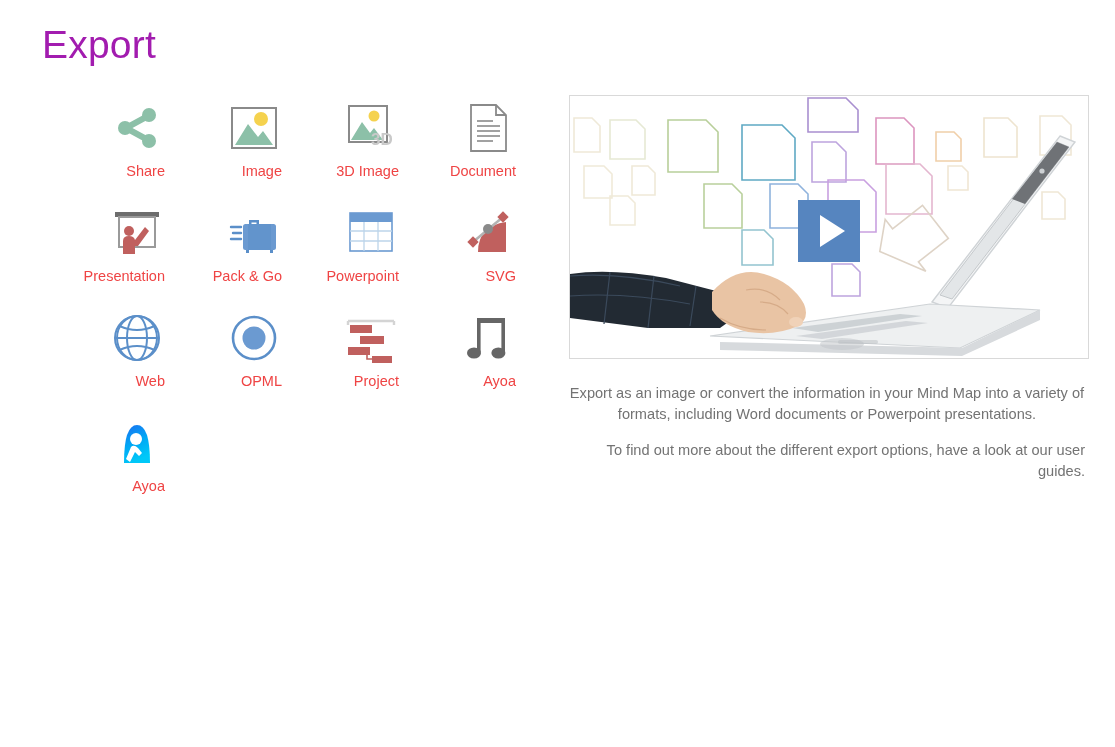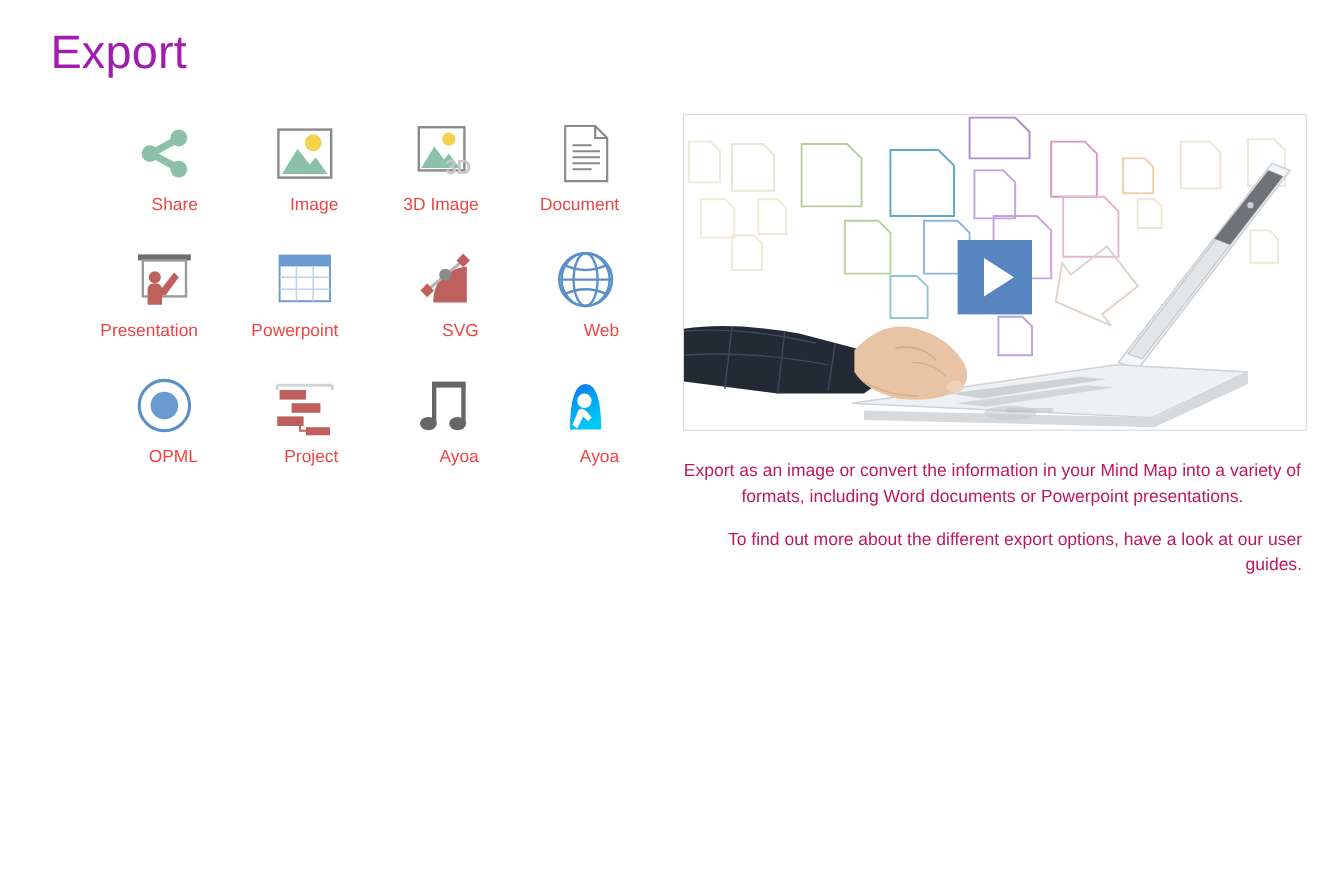--- a/index.html
+++ b/index.html
@@ -110,21 +110,21 @@
     border-bottom: 16px solid transparent;
     border-left: 25px solid #ffffff;
     margin-left: 6px;
   }
 
   .desc-paragraph {
     width: 516px;
     text-align: center;
     font-size: 14.6px;
     line-height: 21px;
-    color: #be185d;
+    color: #737373;
   }
   #desc-1 { margin-top: 24px; }
   #desc-2 { margin-top: 6px; text-align: right; }
 </style>
 </head>
 <body>
 
 <div id="page-title">Export</div>
 
 <div id="export-options-grid">
@@ -189,20 +189,37 @@
       <svg width="52" height="50" viewBox="0 0 52 50">
         <rect x="4" y="4" width="44" height="5" fill="#6d6d6d"></rect>
         <rect x="8" y="9" width="36" height="30" fill="#ffffff" stroke="#9a9a9a" stroke-width="2"></rect>
         <circle cx="18" cy="23" r="5" fill="#c0605e"></circle>
         <path d="M12 46 V33 q0 -5 6 -5 q5 0 6 4 L34 19 L38 23 L27 38 L24 38 V46 Z" fill="#c0605e"></path>
       </svg>
     </div>
     <div class="opt-label">Presentation</div>
   </div>
 
+  <div class="export-option">
+    <div class="icon-box">
+      <svg width="52" height="50" viewBox="0 0 52 50">
+        <g stroke="#5b8fc9" stroke-width="2.4" stroke-linecap="round">
+          <line x1="3" y1="19" x2="13" y2="19"></line>
+          <line x1="5" y1="25" x2="13" y2="25"></line>
+          <line x1="3" y1="31" x2="13" y2="31"></line>
+        </g>
+        <path d="M21 12 h10 v5 h-2.5 v-2.5 h-5 V17 H21 Z" fill="#5b8fc9"></path>
+        <rect x="15" y="16" width="33" height="26" rx="2.5" fill="#6b9ad1"></rect>
+        <rect x="20" y="16" width="23" height="26" fill="#5b8fc9" opacity="0.55"></rect>
+        <rect x="18" y="42" width="3" height="3" fill="#5b8fc9"></rect>
+        <rect x="42" y="42" width="3" height="3" fill="#5b8fc9"></rect>
+      </svg>
+    </div>
+    <div class="opt-label">Pack &amp; Go</div>
+  </div>
 
   <div class="export-option">
     <div class="icon-box">
       <svg width="50" height="48" viewBox="0 0 50 48">
         <rect x="4" y="4" width="42" height="38" fill="#ffffff" stroke="#6b9ad1" stroke-width="1.6"></rect>
         <rect x="4" y="4" width="42" height="9" fill="#6b9ad1"></rect>
         <g stroke="#bcd4ea" stroke-width="1.3">
           <line x1="4" y1="22" x2="46" y2="22"></line>
           <line x1="4" y1="32" x2="46" y2="32"></line>
           <line x1="18" y1="13" x2="18" y2="42"></line>

